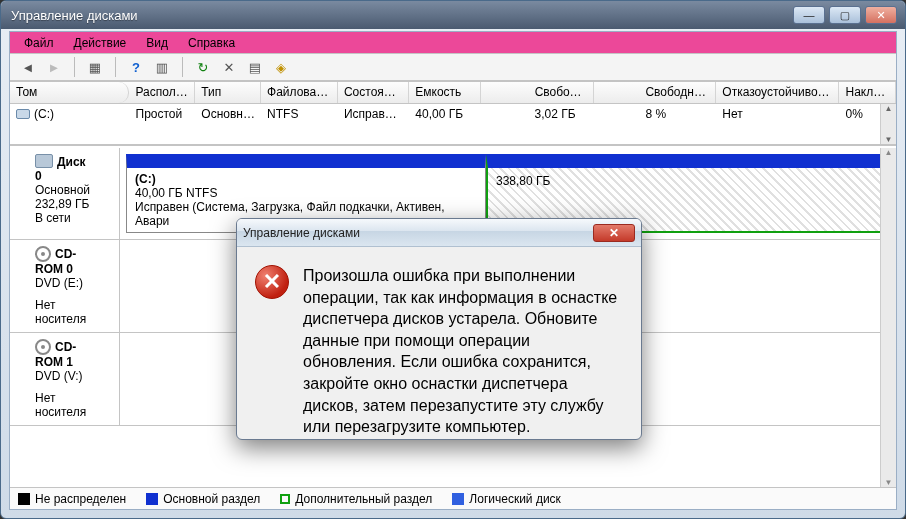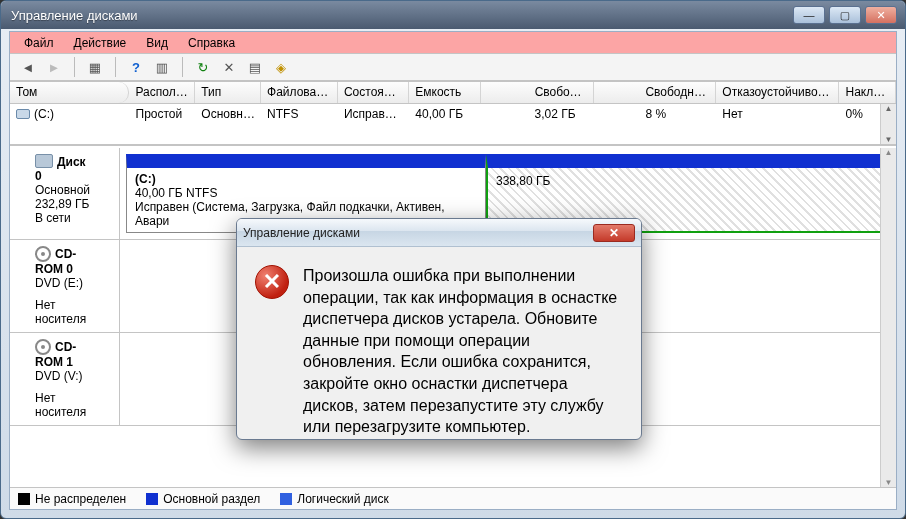--- a/index.html
+++ b/index.html
@@ -45,21 +45,21 @@
     position: absolute;
     left: 8px; right: 8px; top: 30px; bottom: 8px;
     background: #fff;
     border: 1px solid #9aaec5;
   }
   .menubar {
     height: 22px;
     border-bottom: 1px solid #c4c4c4;
     display:flex; align-items:center;
     padding: 0 4px;
-    background:#fca5a5;
+    background:#ec4899;
   }
   .menubar span { padding: 2px 10px; cursor:default;}
   .toolbar {
     height: 28px;
     border-bottom: 2px solid #c4c4c4;
     display:flex; align-items:center;
     padding: 0 8px; gap: 6px;
     background:#f4f4f4;
   }
   .toolbtn {
@@ -324,20 +324,24 @@
     <div class="legend">
       <div class="leg">
           <span class="swatch sw-black"></span>
           <span>Не распределен</span>
         </div>
       <div class="leg">
           <span class="swatch sw-blue"></span>
           <span>Основной раздел</span>
         </div>
       <div class="leg">
+          <span class="swatch sw-green"></span>
+          <span>Дополнительный раздел</span>
+        </div>
+      <div class="leg">
           <span class="swatch sw-lblue"></span>
           <span>Логический диск</span>
         </div>
     </div>
 
   </div>
 </div>
 
 <div class="modal">
   <div class="mtitle">

